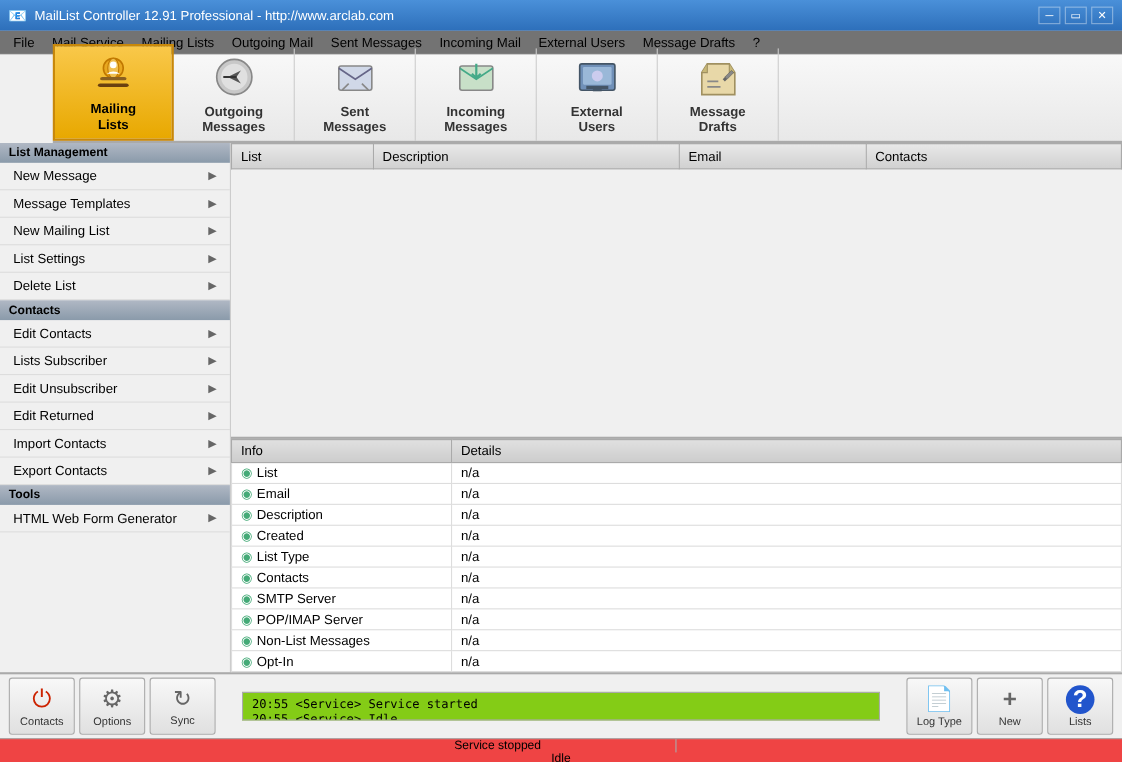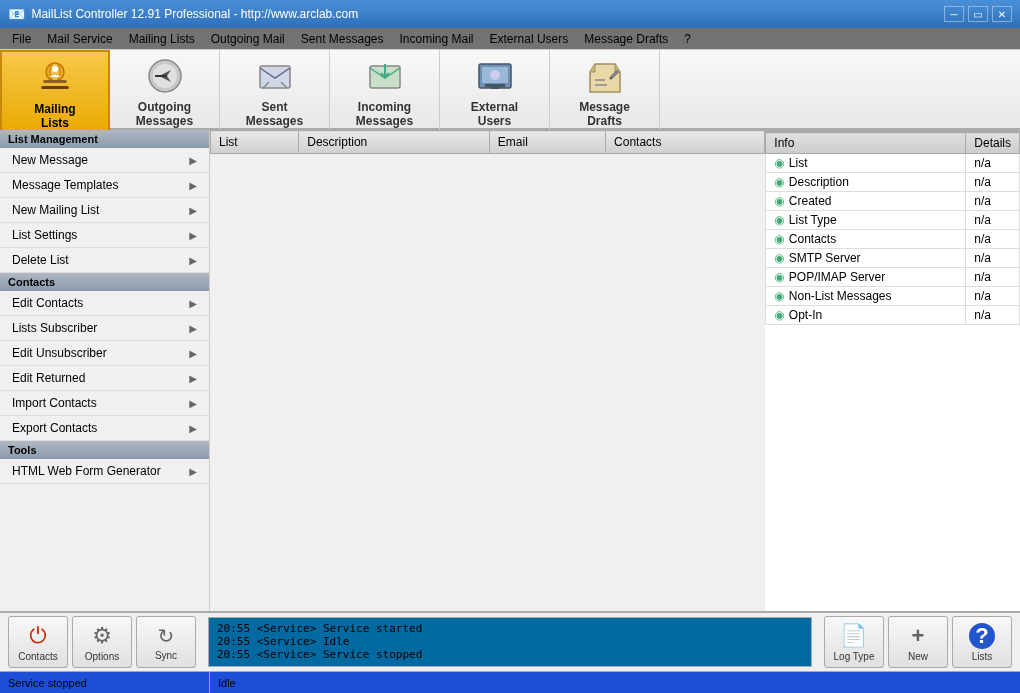--- a/index.html
+++ b/index.html
@@ -35,22 +35,23 @@
       cursor: pointer;
       font-size: 12px;
       color: #000;
     }
 
     
     .toolbar {
       background: linear-gradient(to bottom, #f8f8f8, #e8e8e8);
       height: 80px;
       display: flex;
-      align-items: flex-start;
+      align-items: flex-end;
       border-bottom: 2px solid #aaa;
+      margin-left: 48px;
     }
     .toolbar-btn {
       display: flex;
       flex-direction: column;
       align-items: center;
       justify-content: center;
       padding: 6px 16px;
       cursor: pointer;
       border-right: 1px solid #ccc;
       gap: 4px;
@@ -92,21 +93,21 @@
       border-bottom: 1px solid #ddd;
       font-size: 12px;
       color: #000;
     }
     .sidebar-item-arrow { color: #666; font-size: 10px; }
 
     
     .content-area {
       flex: 1;
       display: flex;
-      flex-direction: row;
+      flex-direction: column;
     }
 
     
     .data-table {
       width: 100%;
       border-collapse: collapse;
       background: white;
     }
     .data-table th {
       background: linear-gradient(to bottom, #e8e8e8, #d0d0d0);
@@ -143,23 +144,23 @@
     
     .bottom-area {
       height: 60px;
       background: #f0f0f0;
       border-top: 2px solid #aaa;
       display: flex;
       align-items: stretch;
     }
     .log-panel {
       flex: 1;
-      background: #0369a1;
+      background: #84cc16;
       border: 1px solid #aaa;
-      margin: 4px;
+      margin: 16px;
       padding: 4px 8px;
       font-family: monospace;
       font-size: 11px;
       overflow: hidden;
     }
     .bottom-btn {
       display: flex;
       flex-direction: column;
       align-items: center;
       justify-content: center;
@@ -170,25 +171,26 @@
       color: #333;
       border: 1px solid #aaa;
       background: linear-gradient(to bottom, #f8f8f8, #e0e0e0);
       border-radius: 3px;
       gap: 2px;
     }
 
     
     .status-strip {
       height: 22px;
-      background: #1d4ed8;
+      background: #ef4444;
       border-top: 1px solid #aaa;
       display: flex;
       align-items: center;
       font-size: 11px;
+      flex-direction: column;
     }
     .status-left {
       width: 210px;
       padding: 0 8px;
       border-right: 1px solid #aaa;
       height: 100%;
       display: flex;
       align-items: center;
     }
     .status-right {
@@ -390,20 +392,24 @@
             <th>Info</th>
             <th>Details</th>
           </tr>
         </thead>
         <tbody id="detail-table-body">
         <tr>
               <td><span class="detail-icon">◉</span>List</td>
               <td>n/a</td>
             </tr>
             <tr>
+              <td><span class="detail-icon">◉</span>Email</td>
+              <td>n/a</td>
+            </tr>
+            <tr>
               <td><span class="detail-icon">◉</span>Description</td>
               <td>n/a</td>
             </tr>
             <tr>
               <td><span class="detail-icon">◉</span>Created</td>
               <td>n/a</td>
             </tr>
             <tr>
               <td><span class="detail-icon">◉</span>List Type</td>
               <td>n/a</td>

